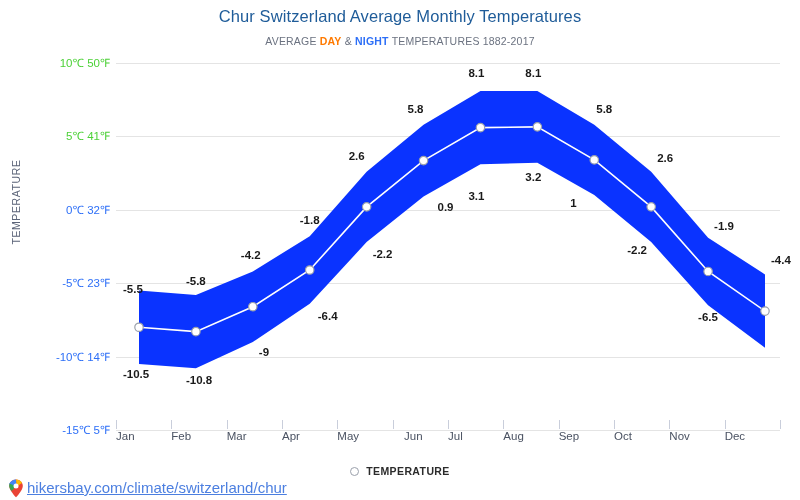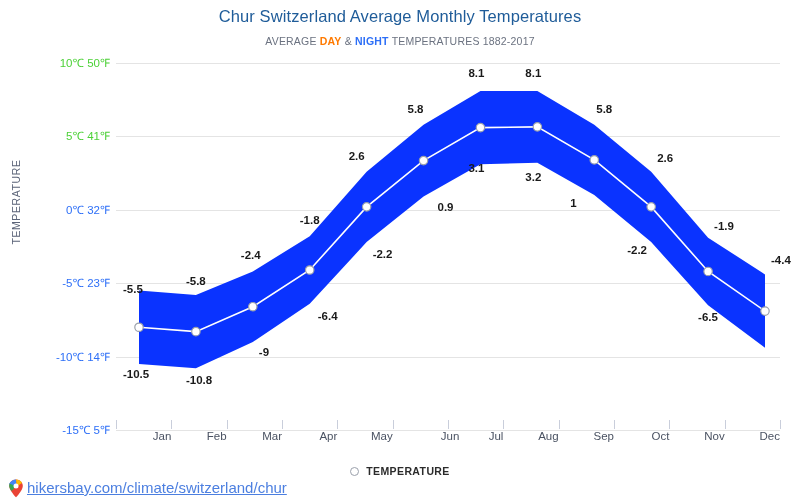--- a/index.html
+++ b/index.html
@@ -76,21 +76,21 @@
     width: 664px;
     height: 1px;
     background: #e4e4e4;
   }
 
   .xtick-label {
     position: absolute;
     top: 430px;
     font-size: 11.5px;
     color: #4a5262;
-    text-align: right;
+    text-align: left;
     font-family: "Liberation Sans", sans-serif;
   }
   .xtick-sep {
     position: absolute;
     top: 420px;
     width: 1px;
     height: 9px;
     background: #c9cedb;
   }
 
@@ -238,37 +238,37 @@
       <div class="xtick-sep" style="left: 614px;"></div>
       <div class="xtick-label" style="left: 669.333px; width: 55.3333px;">Nov</div>
       <div class="xtick-sep" style="left: 669.333px;"></div>
       <div class="xtick-label" style="left: 724.667px; width: 55.3333px;">Dec</div>
       <div class="xtick-sep" style="left: 724.667px;"></div>
       <div class="xtick-sep" style="left: 780px;"></div>
     </div>
   <div id="datalabels">
       <div class="dlabel" style="left: 123px; top: 270.54px; margin-top: 12px;">-5.5</div>
       <div class="dlabel" style="left: 185.909px; top: 274.944px;">-5.8</div>
-      <div class="dlabel" style="left: 240.818px; top: 249.456px;">-2.4</div>
+      <div class="dlabel" style="left: 240.818px; top: 249.456px;">-4.2</div>
       <div class="dlabel" style="left: 299.727px; top: 214.224px;">-1.8</div>
       <div class="dlabel" style="left: 348.636px; top: 149.632px;">2.6</div>
       <div class="dlabel" style="left: 407.545px; top: 102.656px;">5.8</div>
       <div class="dlabel" style="left: 468.455px; top: 66.892px;">8.1</div>
       <div class="dlabel" style="left: 525.364px; top: 66.892px;">8.1</div>
       <div class="dlabel" style="left: 596.273px; top: 102.656px;">5.8</div>
       <div class="dlabel" style="left: 657.182px; top: 151.632px;">2.6</div>
       <div class="dlabel" style="left: 714.091px; top: 219.692px;">-1.9</div>
       <div class="dlabel" style="left: 771px; top: 254.392px;">-4.4</div>
       <div class="dlabel" style="left: 123px; top: 367.94px;">-10.5</div>
       <div class="dlabel" style="left: 185.909px; top: 374.344px;">-10.8</div>
       <div class="dlabel" style="left: 258.818px; top: 345.92px;">-9</div>
       <div class="dlabel" style="left: 317.727px; top: 309.752px;">-6.4</div>
       <div class="dlabel" style="left: 372.636px; top: 248.096px;">-2.2</div>
       <div class="dlabel" style="left: 429.545px; top: 200.588px; padding-left: 8px;">0.9</div>
-      <div class="dlabel" style="left: 468.455px; top: 162px;">3.1</div>
+      <div class="dlabel" style="left: 468.455px; top: 190px;">3.1</div>
       <div class="dlabel" style="left: 525.364px; top: 170.824px;">3.2</div>
       <div class="dlabel" style="left: 570.273px; top: 197.12px;">1</div>
       <div class="dlabel" style="left: 627.182px; top: 244.096px;">-2.2</div>
       <div class="dlabel" style="left: 698.091px; top: 311.22px;">-6.5</div>
       <div class="dlabel" style="left: 769px; top: 353.792px; margin-left: 45px;">-9.4</div>
     </div>
 
   <div class="legend">
     <span class="legend-marker"></span><span>TEMPERATURE</span>
   </div>

